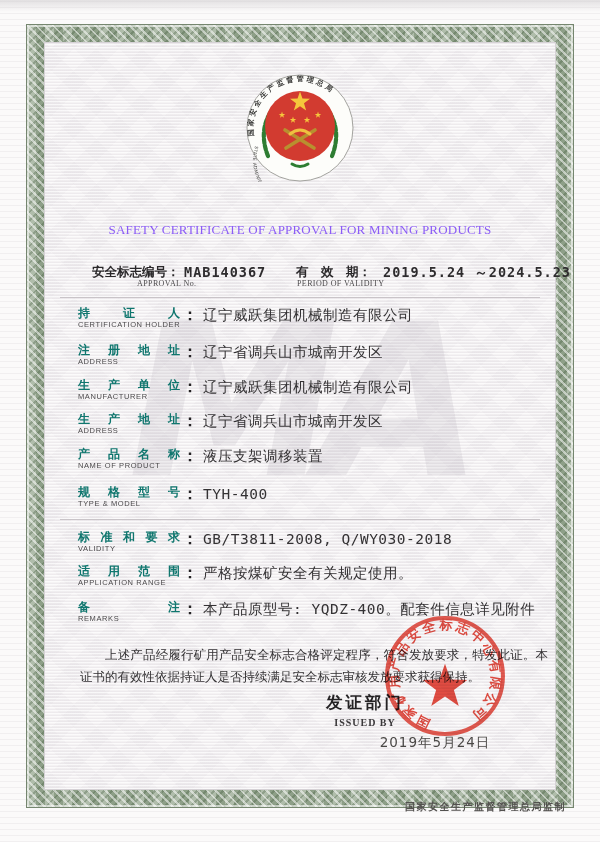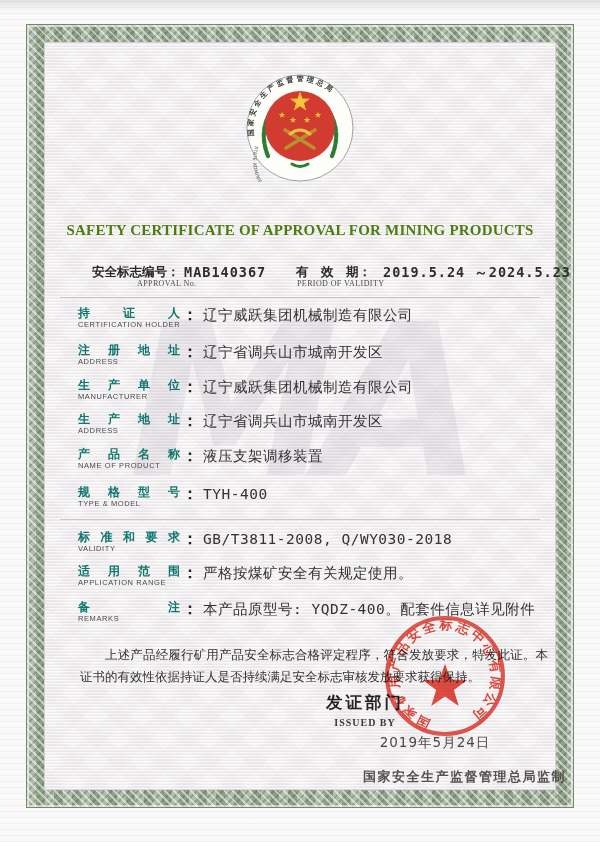--- a/index.html
+++ b/index.html
@@ -45,21 +45,21 @@
     color:rgba(120,110,128,0.10);line-height:1;user-select:none;
   }
   .title{
     position:absolute;left:0;top:184px;width:100%;text-align:center;
     font-family:"Liberation Serif","DejaVu Serif",serif;
     font-size:31px;font-weight:bold;letter-spacing:7px;color:#161616;
   }
   .subtitle{
     position:absolute;left:0;top:222px;width:100%;text-align:center;
     font-family:"Liberation Serif","DejaVu Serif",serif;
-    font-size:15px;font-weight:bold;letter-spacing:.2px;color:#4d7c0f;
+    font-size:13px;font-weight:normal;letter-spacing:.2px;color:#8b5cf6;
   }
   .lbl-cn-sm{font-size:12.5px;font-weight:bold;color:#2a282a;}
   .lbl-en-sm{font-size:8px;letter-spacing:.4px;color:#4c4a4c;font-family:"Liberation Serif","DejaVu Serif",serif;}
   .mono{font-family:"DejaVu Sans Mono","Liberation Mono",monospace;font-weight:bold;}
   .ap-value{font-size:13.5px;letter-spacing:1px;color:#2e2c2e;}
   .divider{position:absolute;left:60px;width:480px;height:1px;background:#c9c4c8;}
   .row{position:absolute;left:78px;width:470px;height:34px;}
   .row-label{
     display:inline-block;width:102px;vertical-align:top;
     font-size:12px;font-weight:bold;color:#0f766e;
@@ -78,22 +78,22 @@
   .issued-cn{font-size:16.5px;font-weight:bold;letter-spacing:3px;color:#242224;}
   .issued-en{font-size:10px;font-weight:bold;letter-spacing:1px;color:#3a383a;
     font-family:"Liberation Serif","DejaVu Serif",serif;margin-top:3px;}
   .issue-date{
     position:absolute;left:368px;top:734px;width:134px;text-align:center;
     font-size:13.5px;letter-spacing:1px;color:#4a4846;
   }
   .stamp{position:absolute;left:383px;top:614px;width:124px;height:124px;
     opacity:.9;mix-blend-mode:multiply;}
   .supervisor{
-    position:absolute;right:34px;top:768px;
-    font-size:13px;letter-spacing:1.5px;color:#53514f;font-weight:bold;
+    position:absolute;right:34px;top:800px;
+    font-size:10px;letter-spacing:1.5px;color:#53514f;font-weight:bold;
   }
   .emblem{position:absolute;left:246px;top:74px;width:108px;height:108px;}
 </style>
 </head>
 <body>
 
 <div class="cert">
 
   <div class="band"></div>
   <div class="inner"></div>

